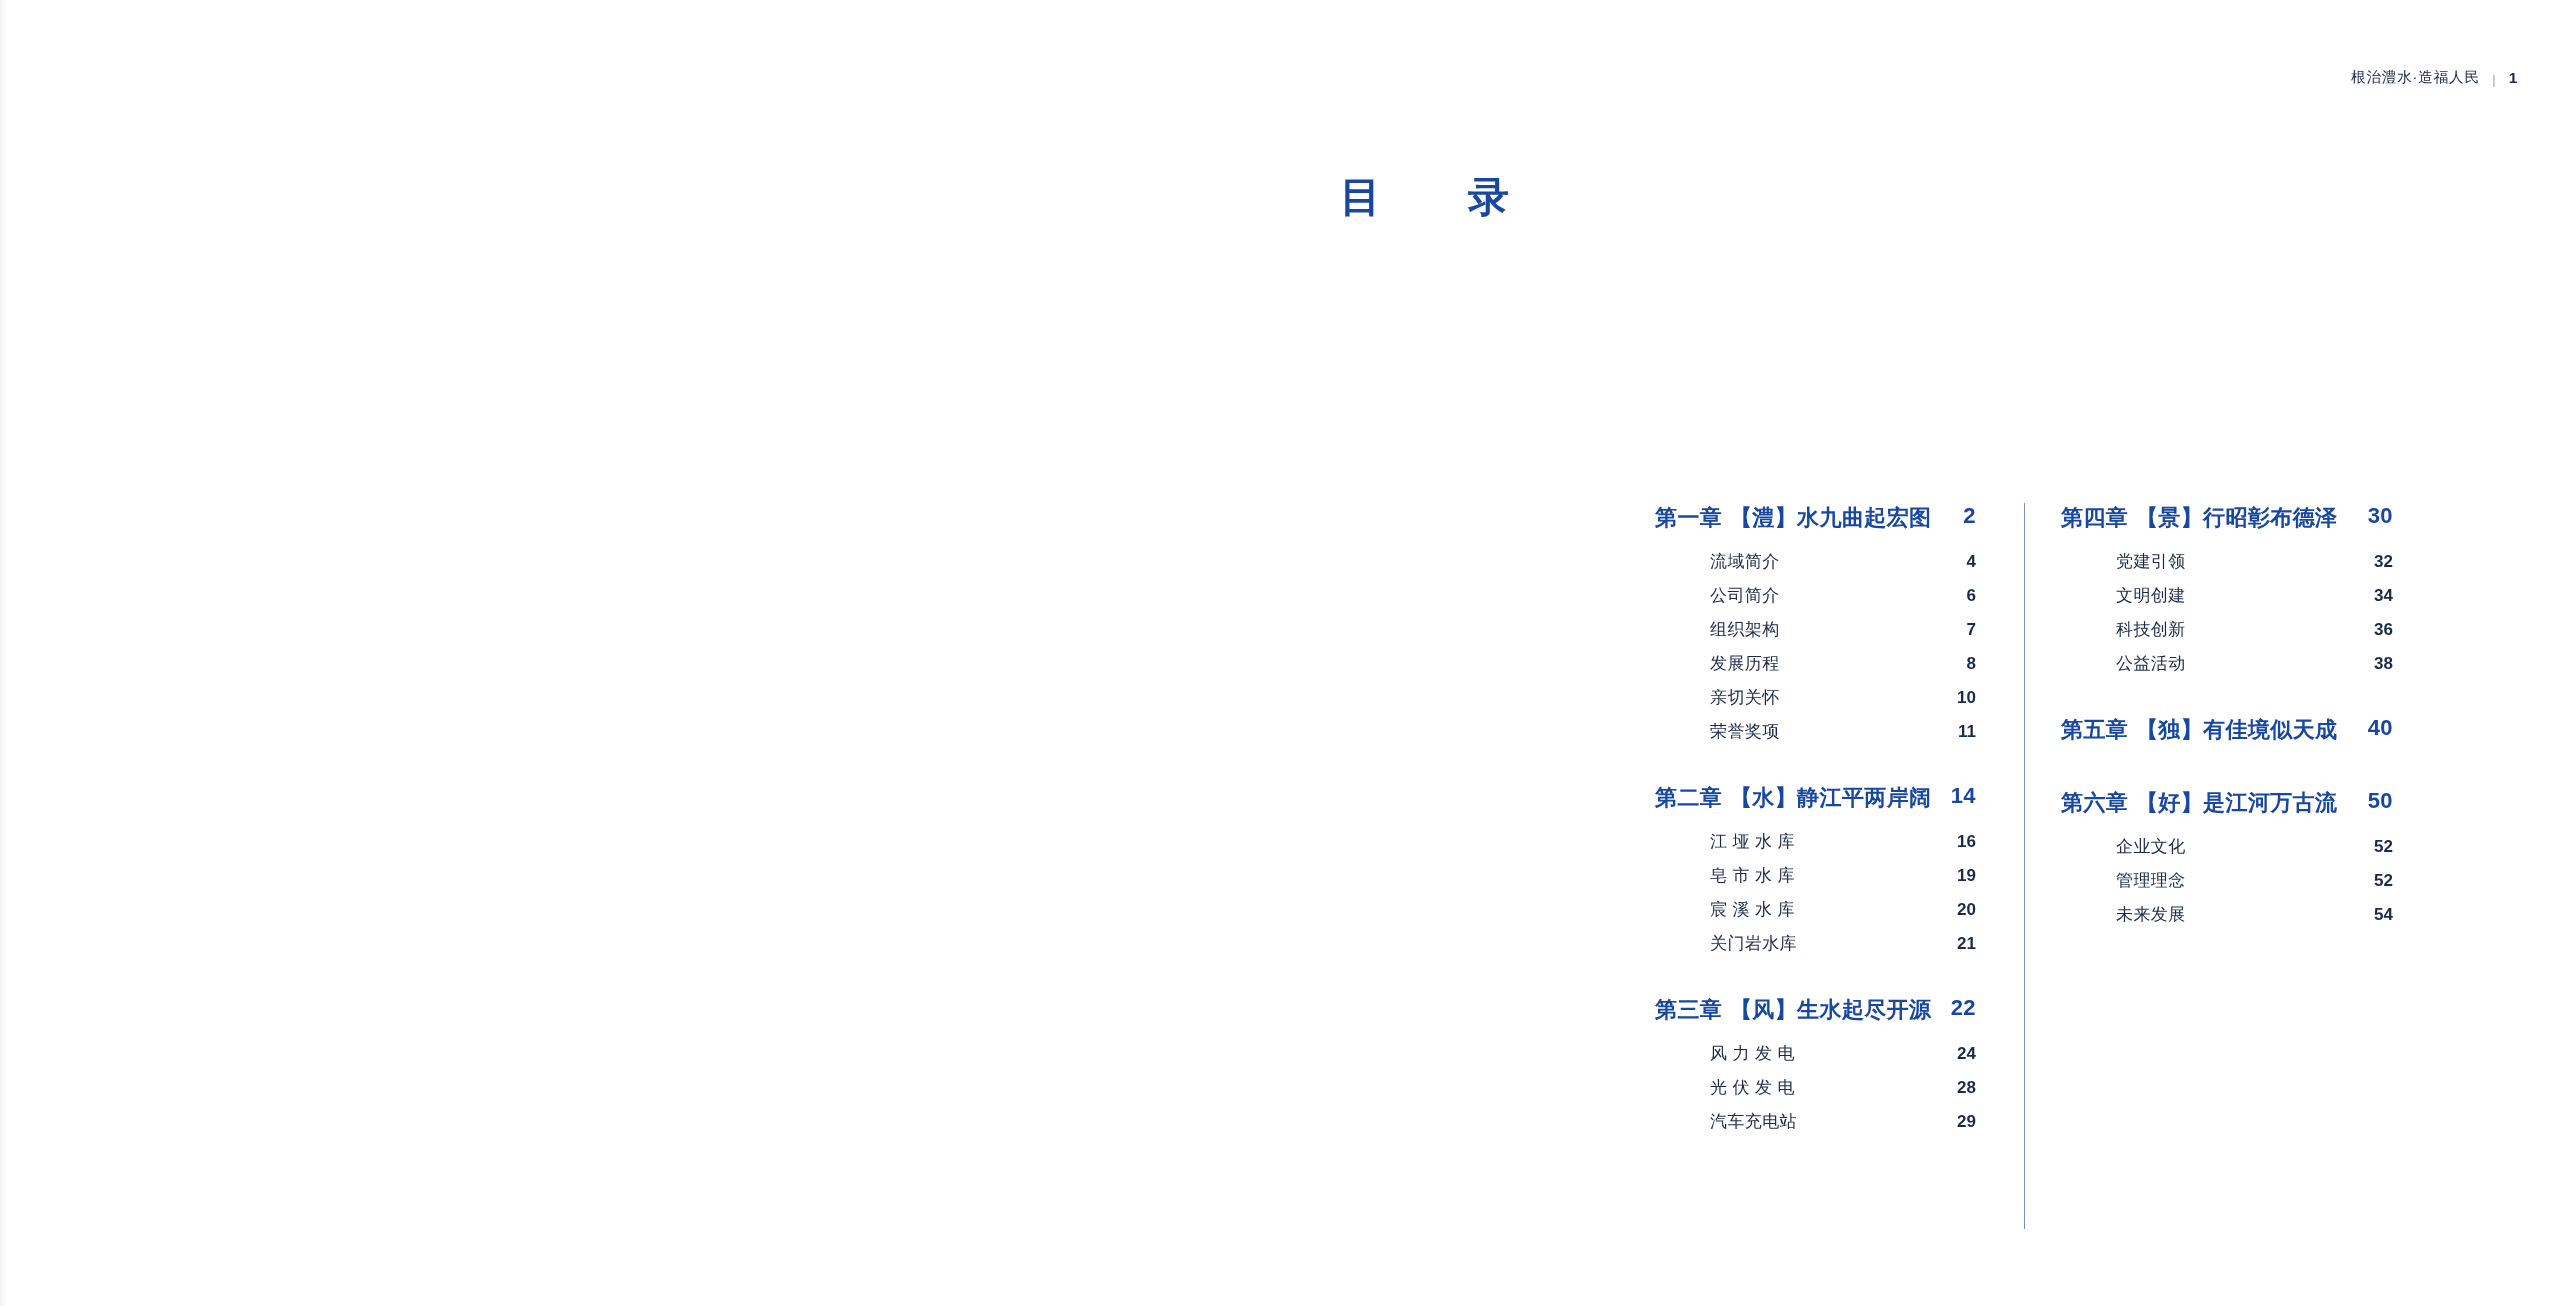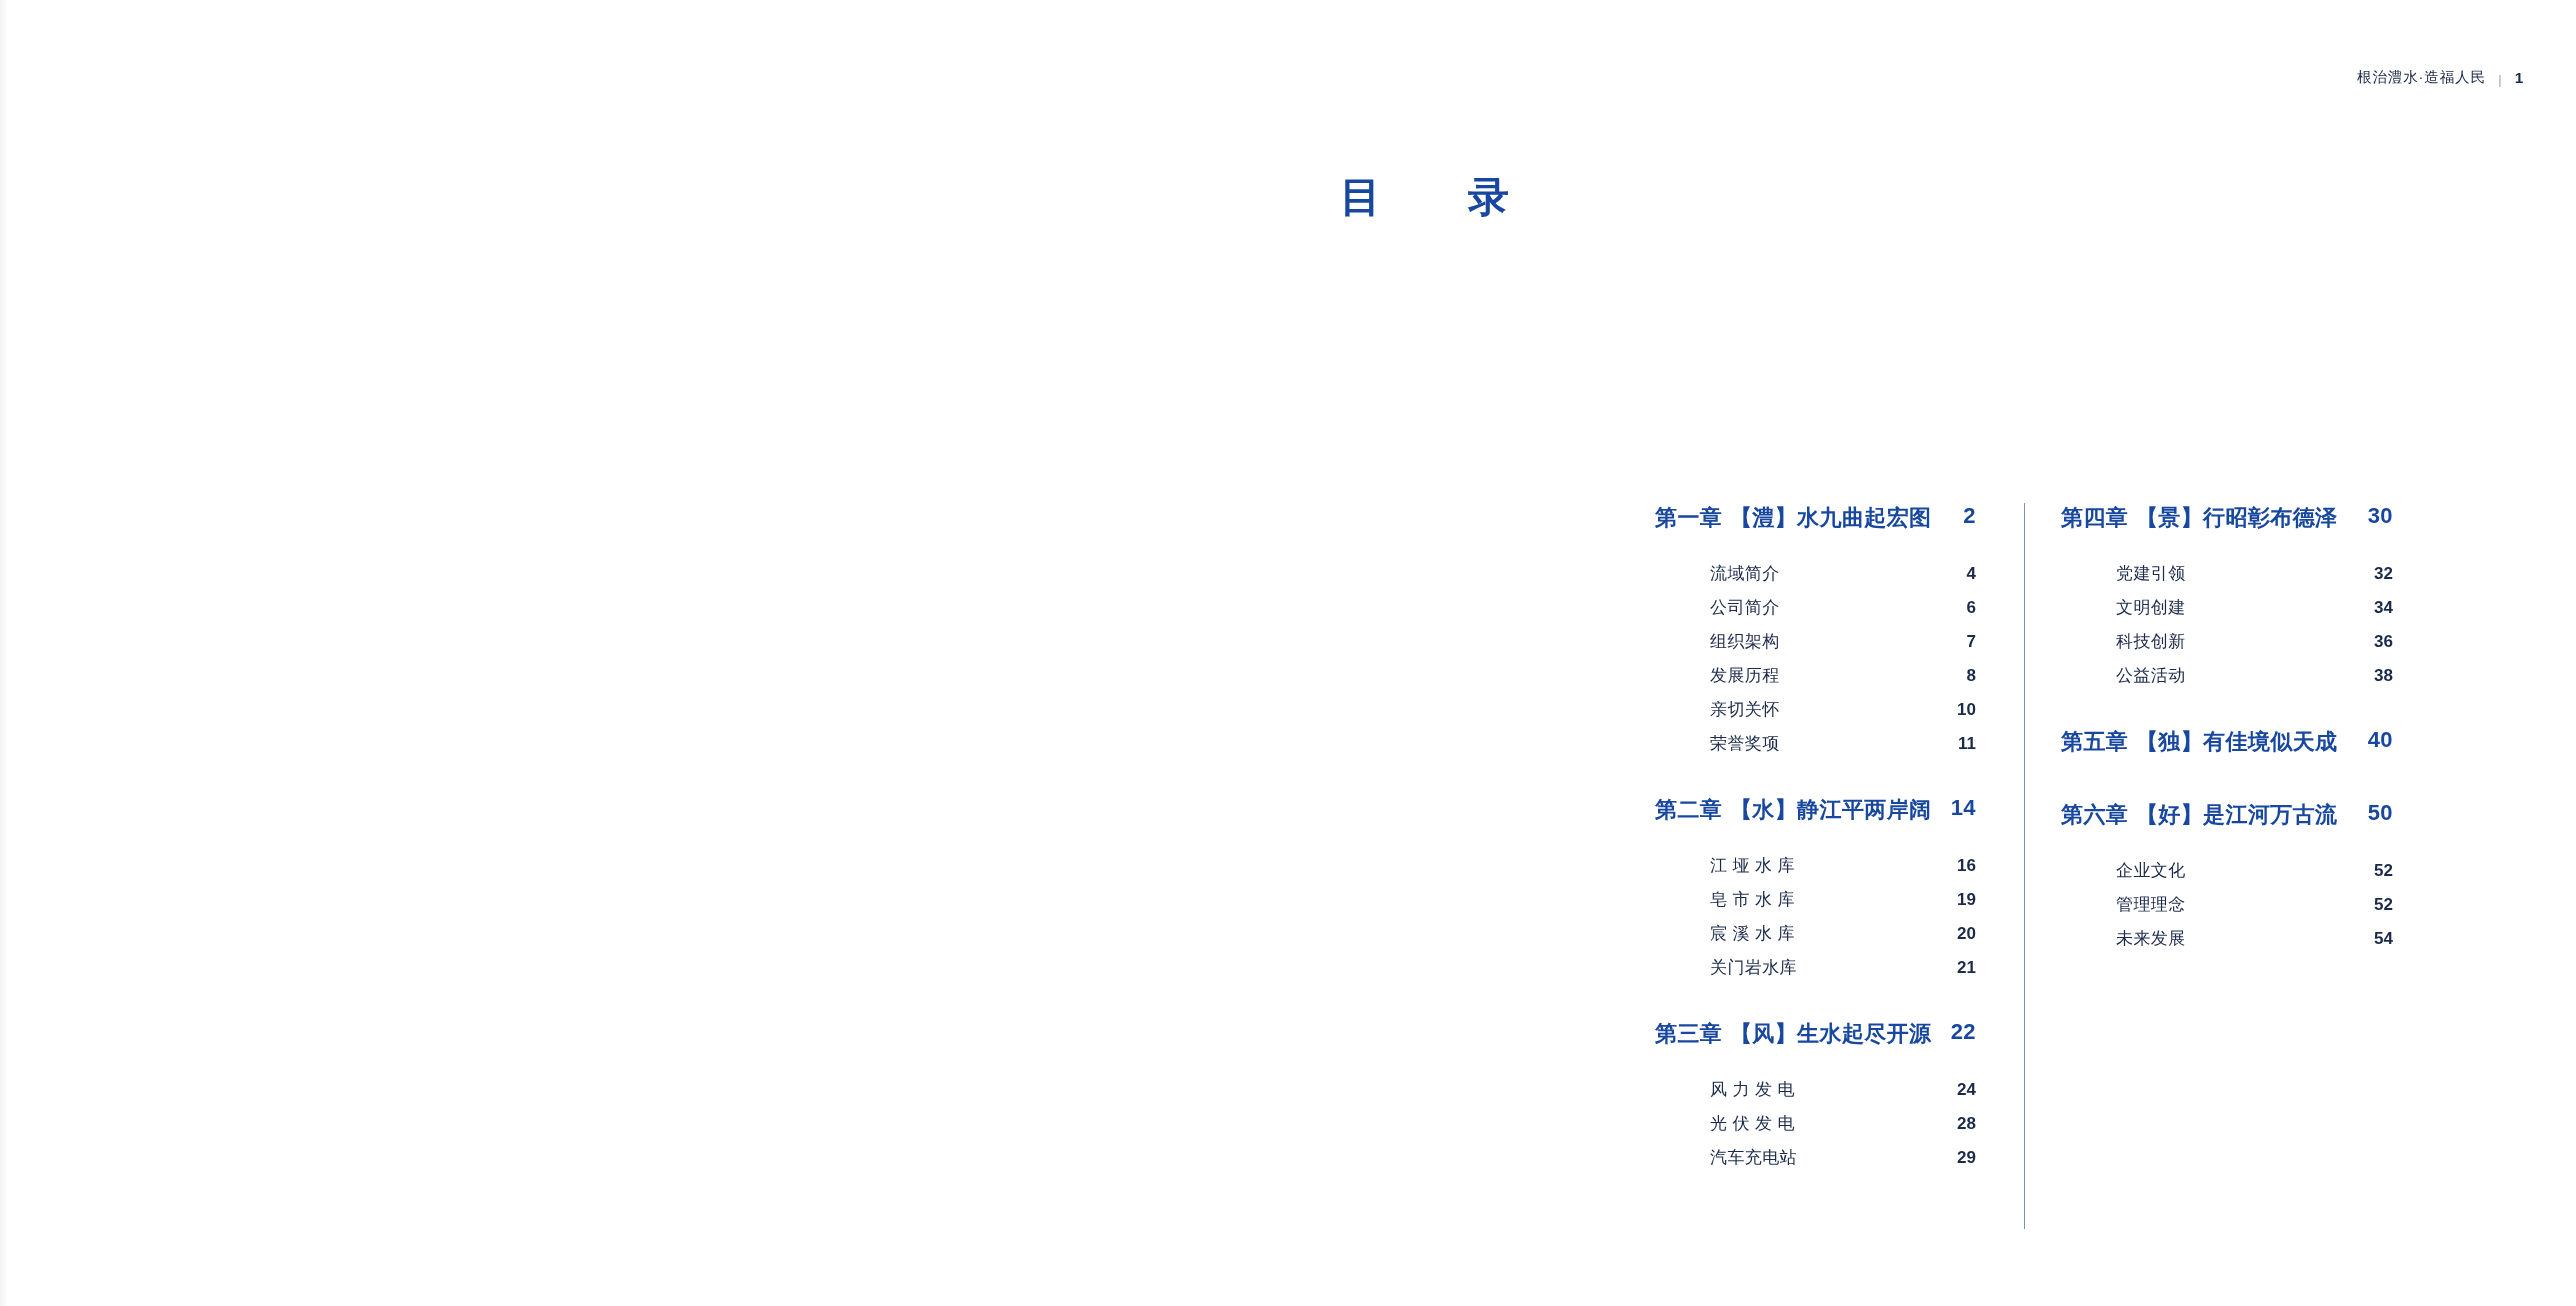--- a/index.html
+++ b/index.html
@@ -17,21 +17,21 @@
   .page {
     position: absolute;
     left: 0; top: 0;
     width: 2576px;
     height: 1306px;
     background: #ffffff;
   }
   
   .running-header {
     position: absolute;
-    right: 52px;
+    right: 58px;
     top: 68px;
     display: flex;
     align-items: flex-end;
     gap: 12.3px;
     color: #1b2a4a;
     font-size: 14.6px;
     letter-spacing: 0.8px;
   }
   .running-header .rh-sep {
     color: #9aa4b5;
@@ -94,21 +94,21 @@
     margin-right: 7.7px;
   }
   .chapter-head .ch-name {
     flex: 1;
   }
   .chapter-head .ch-page {
     margin-left: 10.7px;
     font-size: 22px;
   }
   .sub-list {
-    margin-top: 32px;
+    margin-top: 20px;
     padding-left: 55px;
   }
   .sub-item {
     display: flex;
     justify-content: space-between;
     align-items: baseline;
     color: #1b2a4a;
     font-size: 17px;
     line-height: 1;
     margin-bottom: 17px;

